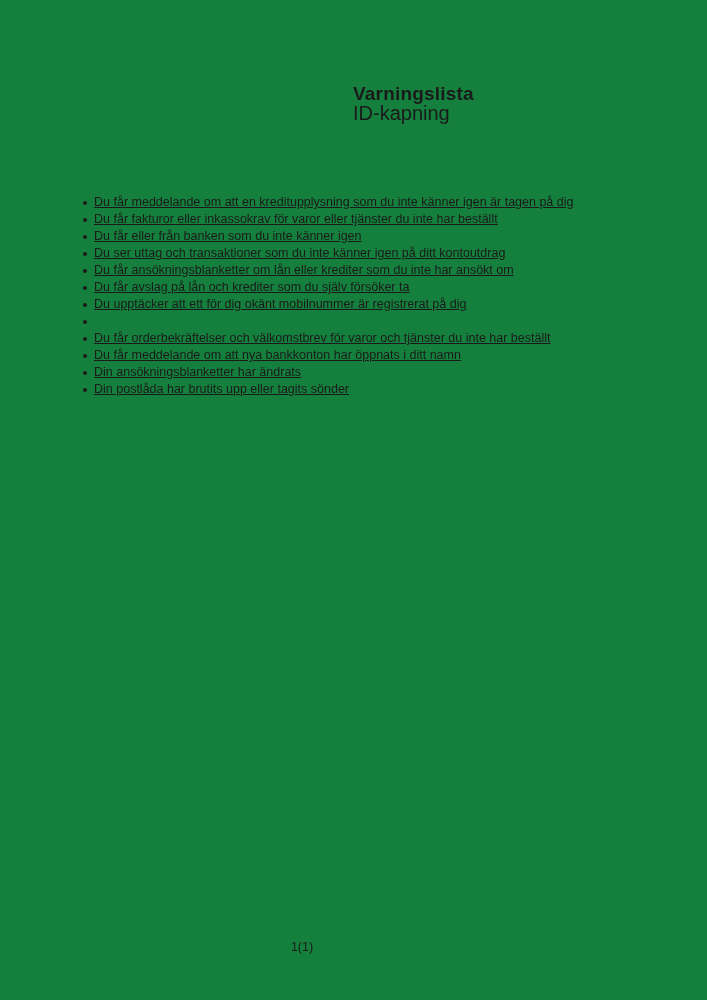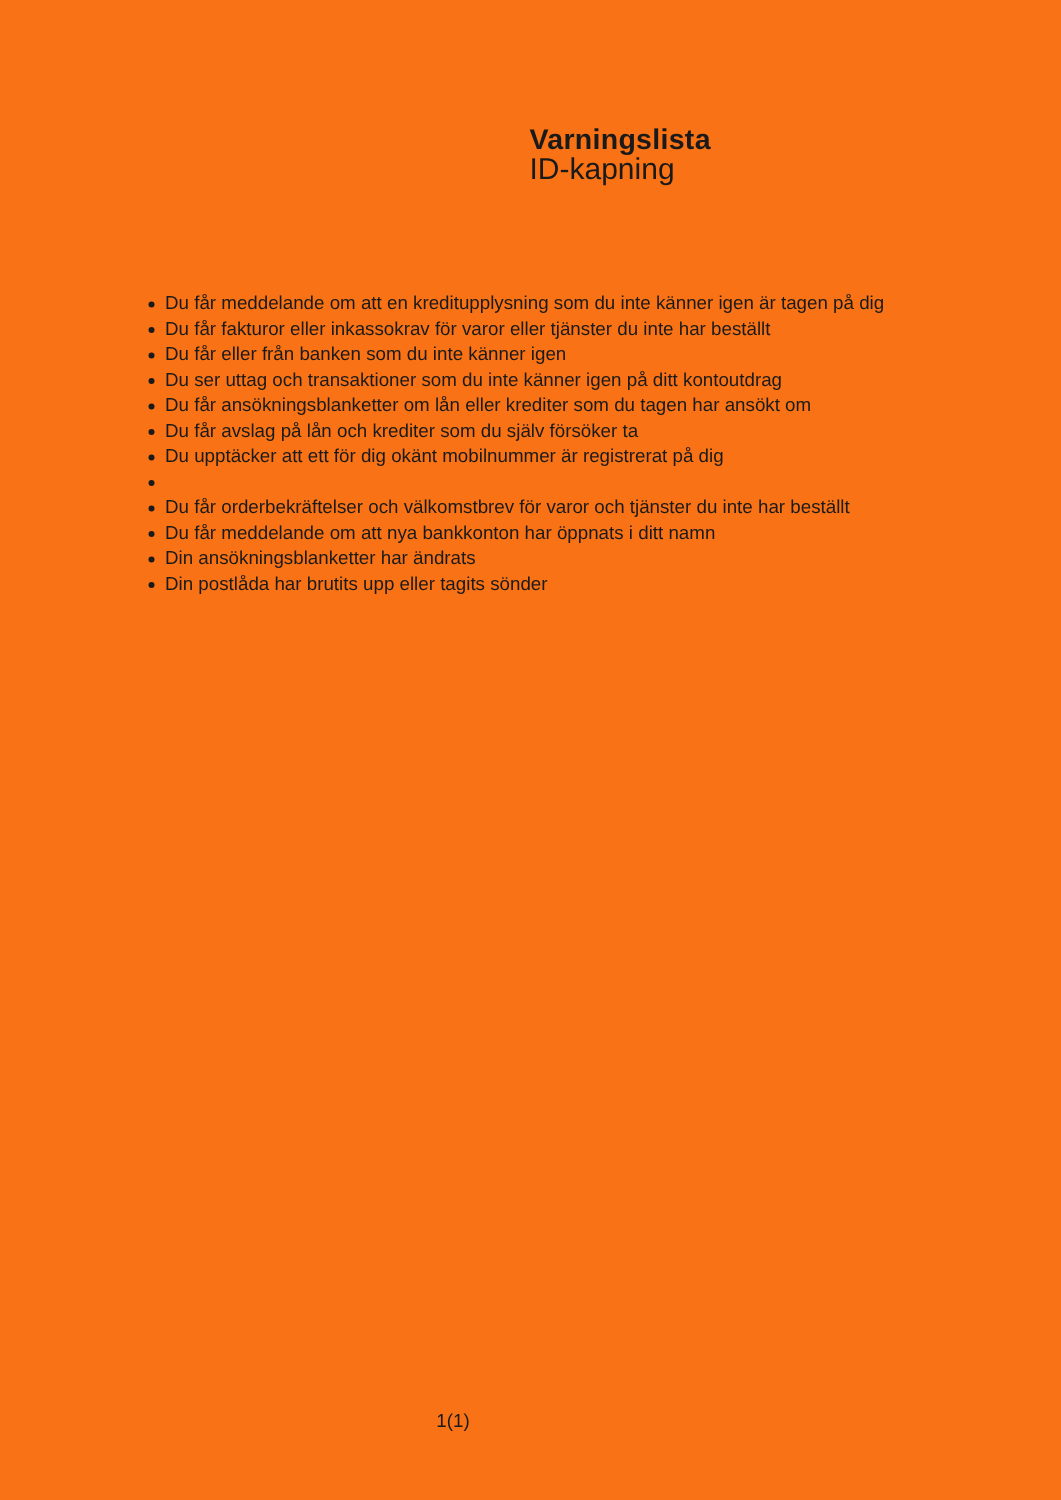--- a/index.html
+++ b/index.html
@@ -4,21 +4,21 @@
 <style>
   html, body {
     margin: 0;
     padding: 0;
     background: #ffffff;
   }
   .page {
     position: relative;
     width: 707px;
     height: 1000px;
-    background: #f97316;
+    background: #15803d;
     font-family: "Liberation Sans", sans-serif;
     color: #1a1a1a;
     overflow: hidden;
   }
   .heading {
     position: absolute;
     left: 353px;
     top: 83px;
   }
   .title {
@@ -29,23 +29,24 @@
     white-space: nowrap;
   }
   .subtitle {
     font-size: 20px;
     line-height: 16px;
     margin-top: 1px;
     white-space: nowrap;
   }
   .warning-list {
     position: absolute;
-    left: 99px;
+    left: 83px;
     top: 194px;
     width: 540px;
+    text-decoration: underline;
   }
   .warning-item {
     display: flex;
     align-items: flex-start;
     height: 17px;
     font-size: 12.5px;
     line-height: 17px;
   }
   .bullet-dot {
     flex: none;
@@ -91,21 +92,21 @@
     <div class="warning-item">
       <span class="bullet-dot"></span>
       <span class="warning-text">Du får eller från banken som du inte känner igen</span>
     </div>
     <div class="warning-item">
       <span class="bullet-dot"></span>
       <span class="warning-text">Du ser uttag och transaktioner som du inte känner igen på ditt kontoutdrag</span>
     </div>
     <div class="warning-item">
       <span class="bullet-dot"></span>
-      <span class="warning-text">Du får ansökningsblanketter om lån eller krediter som du tagen har ansökt om</span>
+      <span class="warning-text">Du får ansökningsblanketter om lån eller krediter som du inte har ansökt om</span>
     </div>
     <div class="warning-item">
       <span class="bullet-dot"></span>
       <span class="warning-text">Du får avslag på lån och krediter som du själv försöker ta</span>
     </div>
     <div class="warning-item">
       <span class="bullet-dot"></span>
       <span class="warning-text">Du upptäcker att ett för dig okänt mobilnummer är registrerat på dig</span>
     </div>
     <div class="warning-item">

